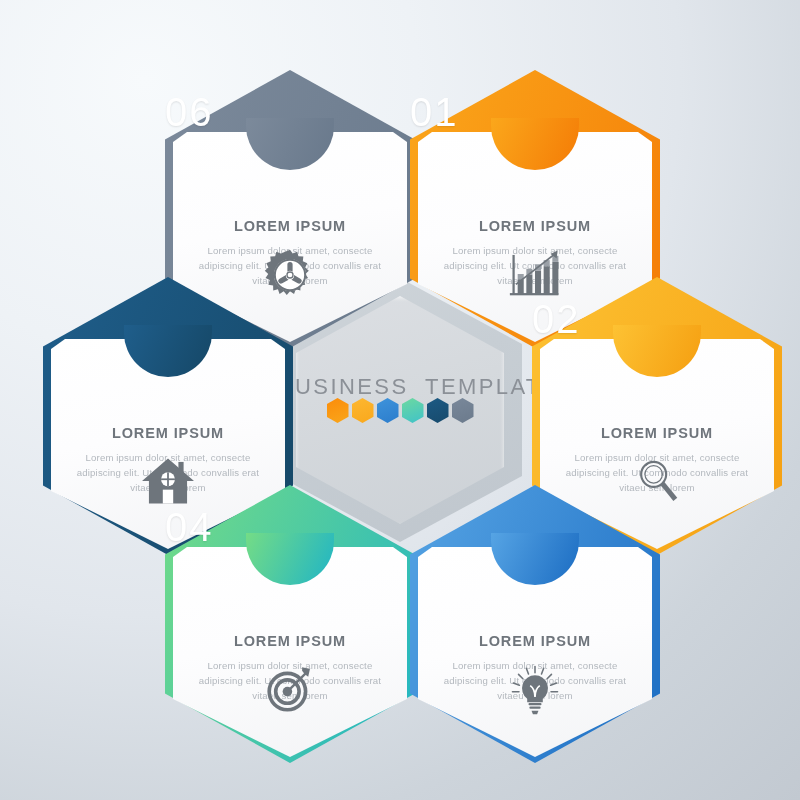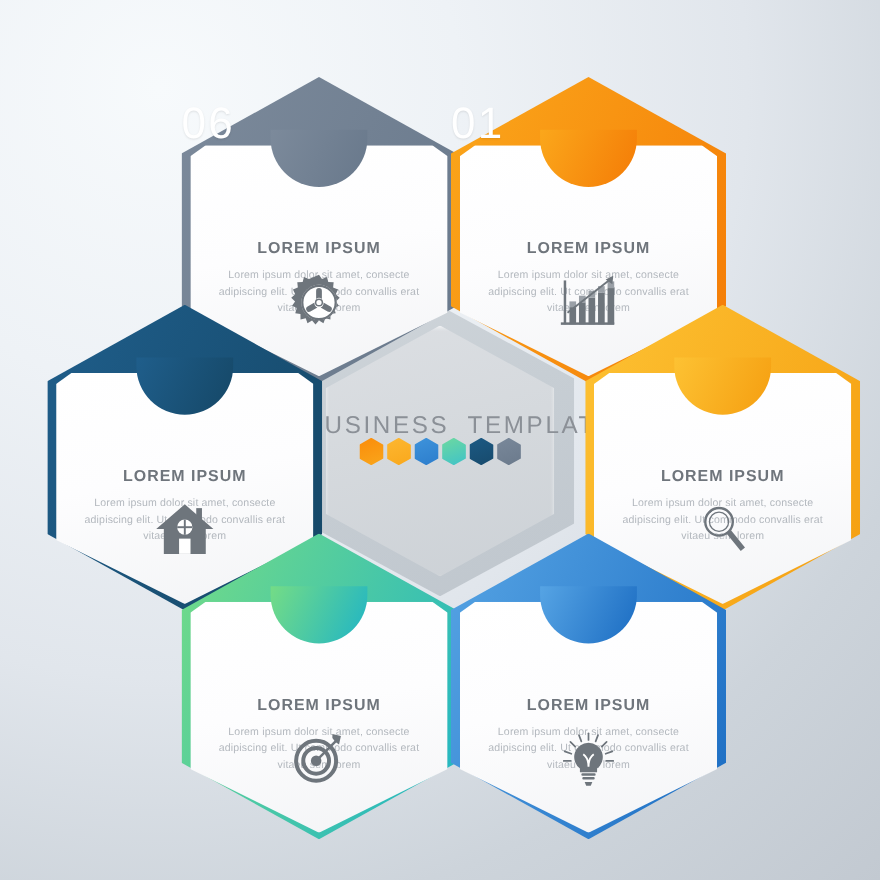--- a/index.html
+++ b/index.html
@@ -170,36 +170,38 @@
         <rect x="31" y="20" width="2" height="16" fill="#6E757C"></rect>
         <rect x="24" y="27" width="16" height="2" fill="#6E757C"></rect>
       </svg>
     </div>
   </div>
 
   <div class="petal" id="p02">
     <div class="cap" style="background: linear-gradient(115deg, rgb(253, 194, 51) 0%, rgb(245, 158, 16) 100%);"></div>
     <div class="card"></div>
     <div class="notch" style="background: linear-gradient(115deg, rgb(253, 194, 51) 0%, rgb(245, 158, 16) 100%);"></div>
+    <div class="num">02</div>
     <div class="heading">LOREM IPSUM</div>
     <div class="body">Lorem ipsum dolor sit amet, consecte adipiscing elit. Ut commodo convallis erat vitaeu sem lorem</div>
     <div class="glyph">
       <svg width="50" height="52" viewBox="0 0 60 60" fill="none" stroke="#6E757C">
         <circle cx="26" cy="22" r="15" stroke-width="2.6"></circle>
         <circle cx="26" cy="22" r="10.5" stroke-width="1.4"></circle>
         <path d="M16 12 a14 14 0 0 1 8-5" stroke-width="1.3"></path>
         <path d="M36.5 33 L52 52" stroke-width="6" stroke-linecap="butt"></path>
       </svg>
     </div>
   </div>
 
   <div class="petal" id="p04">
     <div class="cap" style="background: linear-gradient(115deg, rgb(116, 220, 134) 0%, rgb(31, 180, 198) 100%);"></div>
     <div class="card"></div>
     <div class="notch" style="background: linear-gradient(115deg, rgb(116, 220, 134) 0%, rgb(31, 180, 198) 100%);"></div>
+    <div class="num">04</div>
     <div class="heading">LOREM IPSUM</div>
     <div class="body">Lorem ipsum dolor sit amet, consecte adipiscing elit. Ut commodo convallis erat vitaeu sem lorem</div>
     <div class="glyph">
       <svg width="54" height="52" viewBox="0 0 60 60" fill="none">
         <circle cx="27" cy="33" r="21" stroke="#6E757C" stroke-width="4.2"></circle>
         <circle cx="27" cy="33" r="13.5" stroke="#6E757C" stroke-width="4.2"></circle>
         <circle cx="27" cy="33" r="5.5" fill="#6E757C"></circle>
         <path d="M27 33 L50 10" stroke="#6E757C" stroke-width="2.6"></path>
         <path d="M44 5 l9 2 -2 9 -4-3 -3-4z" fill="#6E757C"></path>
       </svg>

